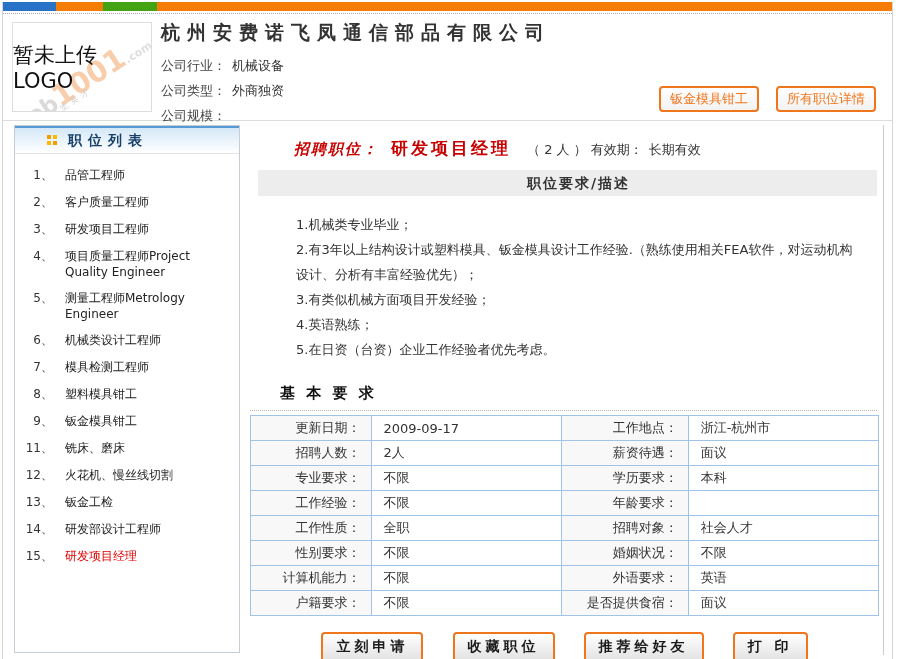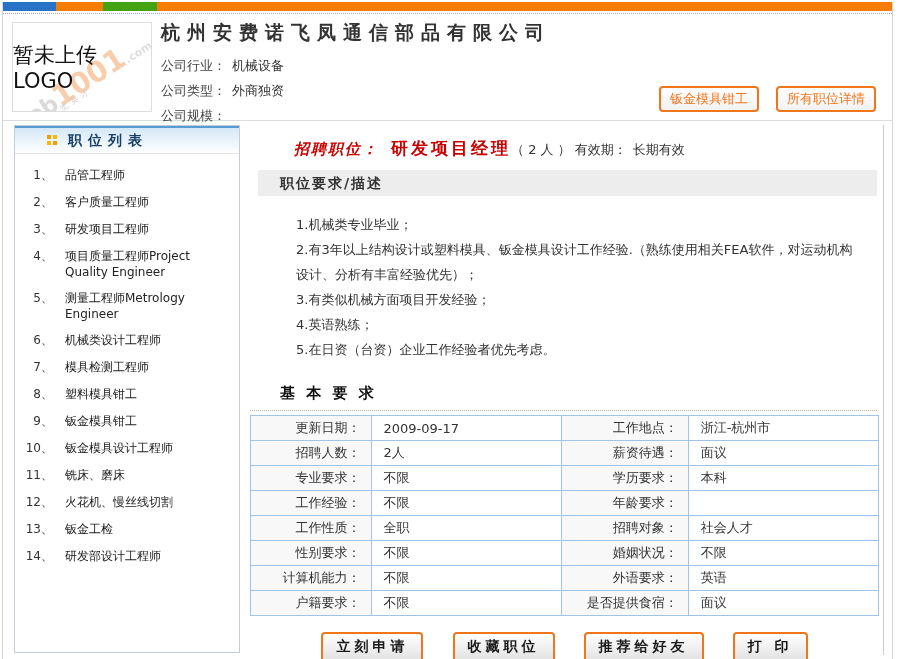--- a/index.html
+++ b/index.html
@@ -52,25 +52,25 @@
   .job-list { padding:13px 6px 0 10px; }
   .job-item { display:flex; margin-bottom:10px; font-size:12px; color:#222; }
   .job-item .num { width:28px; text-align:right; flex-shrink:0; color:#333; }
   .job-item .lbl { margin-left:12px; line-height:16px; cursor:pointer; }
   .job-item.current .lbl { color:#e10000; }
 
   .main { flex:1; margin:0 8px; border-right:1px solid #ccc; padding:12px 4px 0 2px; height:530px; }
   .job-head { margin:0 0 10px 44px; }
   .jh-label { color:#c80000; font-weight:bold; font-size:15px; letter-spacing:2px;font-style:italic; }
   .jh-title { color:#c80000; font-weight:bold; font-size:17px; letter-spacing:3px; margin-left:12px; }
-  .jh-count { color:#333; font-size:13px; margin-left:0; }
+  .jh-count { color:#333; font-size:13px; margin-left:16px; }
   .jh-vlabel{ color:#333; font-size:13px; margin-left:4px; }
   .jh-vval  { color:#333; font-size:13px; margin-left:6px; }
   .desc-header { background:#ededed; height:26px; line-height:26px; margin:10px 2px 0 8px;
-                 padding-left:22px; font-size:14px; font-weight:bold; color:#333; letter-spacing:2px; }
+                 padding-left:22px; font-size:14px; font-weight:bold; color:#333; letter-spacing:2px;text-align:center; }
   .req-block { margin:16px 18px 0 46px; font-size:13px; color:#333; line-height:25px; }
   .basic-title { margin:22px 0 5px 30px; font-size:15px; font-weight:bold; color:#111; letter-spacing:3px; }
   .dotted-div { border-bottom:1px dotted #b5b5b5; margin:0 2px 4px 0; height:3px; }
   table.basic { border-collapse:collapse; width:100%; margin-top:2px; }
   table.basic td { border:1px solid #9fc4e7; height:25px; font-size:13px; color:#333; }
   td.tlabel { width:19%; text-align:right; padding-right:10px; background:#f8f8f8; }
   td.tvalue { width:30%; text-align:left; padding-left:12px; background:#fff; }
   td.tlabel2 { width:20%; text-align:right; padding-right:10px; background:#f8f8f8; }
   .actions { margin-top:16px; text-align:center; }
   .btn-action { display:inline-block; border:2px solid #f0761c; border-radius:4px;
@@ -154,38 +154,38 @@
           </div>
         <div class="job-item">
             <span class="num">8、</span>
             <span class="lbl">塑料模具钳工</span>
           </div>
         <div class="job-item">
             <span class="num">9、</span>
             <span class="lbl">钣金模具钳工</span>
           </div>
         <div class="job-item">
-            <span class="num">10、</span>
-            <span class="lbl">钣金模具设计工程师</span>
-          </div>
-        <div class="job-item">
             <span class="num">11、</span>
             <span class="lbl">铣床、磨床</span>
           </div>
         <div class="job-item">
             <span class="num">12、</span>
             <span class="lbl">火花机、慢丝线切割</span>
           </div>
         <div class="job-item">
             <span class="num">13、</span>
             <span class="lbl">钣金工检</span>
           </div>
         <div class="job-item">
             <span class="num">14、</span>
             <span class="lbl">研发部设计工程师</span>
+          </div>
+        <div class="job-item current">
+            <span class="num">15、</span>
+            <span class="lbl">研发项目经理</span>
           </div>
       </div>
     </div>
 
     <div class="main">
       <div class="job-head">
         <span class="jh-label">招聘职位：</span><span class="jh-title">研发项目经理</span><span class="jh-count">（ 2 人 ）</span><span class="jh-vlabel">有效期：</span><span class="jh-vval">长期有效</span>
       </div>
 
       <div class="desc-header">职位要求/描述</div>

